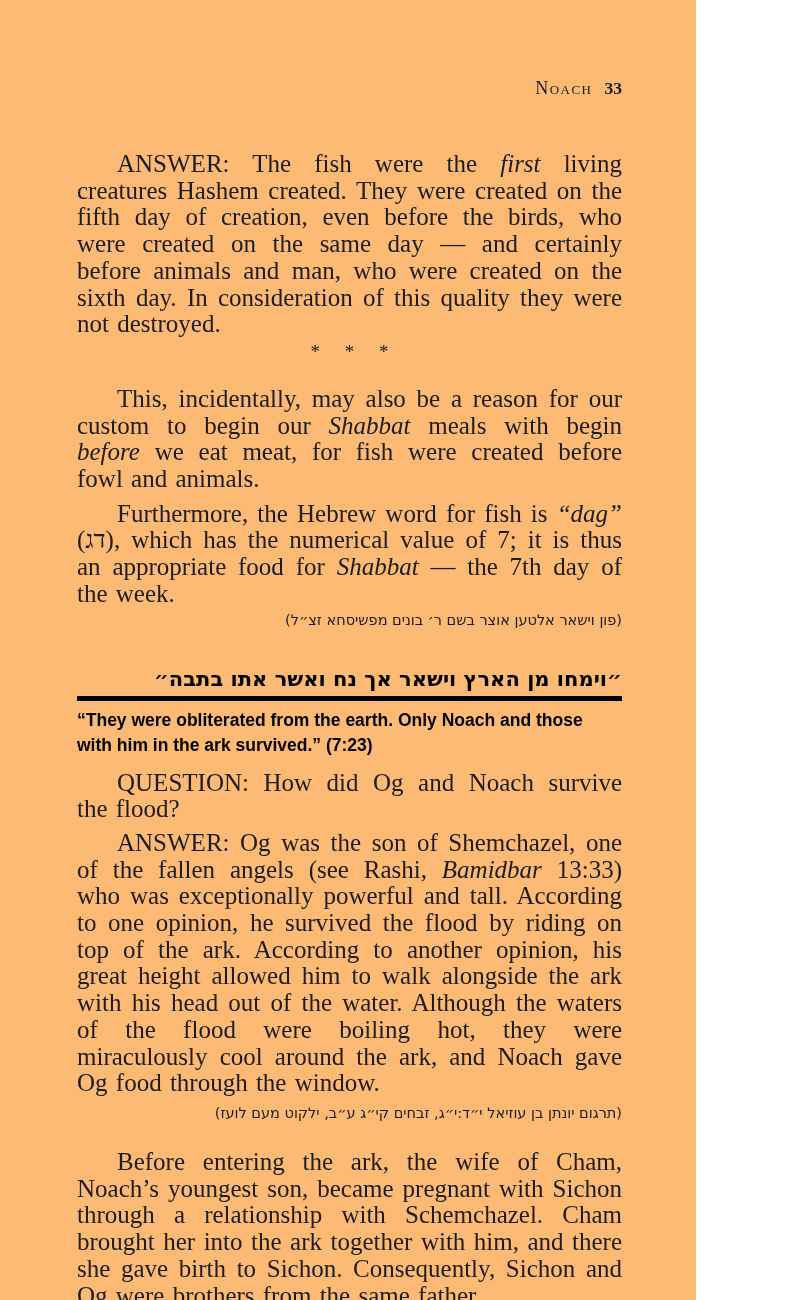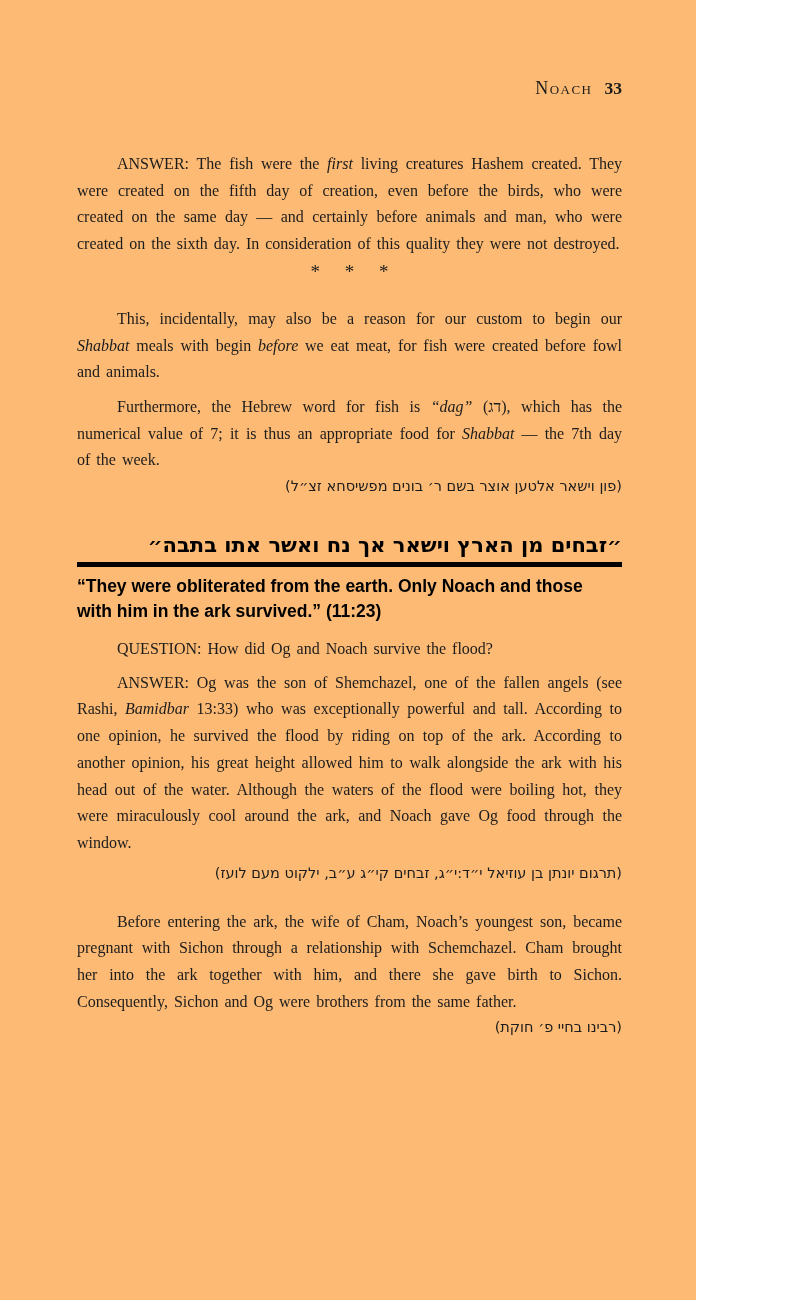--- a/index.html
+++ b/index.html
@@ -25,21 +25,21 @@
     letter-spacing:1.5px;
     font-size:18px;
   }
   .running-head .pagenum {
     margin-left:12px;
     font-size:17.5px;
     font-weight:600;
   }
 
   p.body {
-    font-size:16px;
+    font-size:25px;
     line-height:26.7px;
     text-align:justify;
     text-indent:40px;
     word-spacing:2px;
     color:#1c1c1c;
   }
 
   .mt-first   { margin-top:52px; }
   .mt-para    { margin-top:8px; }
 
@@ -108,25 +108,25 @@
   <p class="body mt-first"><span>ANSWER: The fish were the </span><i>first</i><span> living creatures Hashem created. They were created on the fifth day of creation, even before the birds, who were created on the same day — and certainly before animals and man, who were created on the sixth day. In consideration of this quality they were not destroyed.</span></p>
 
   <div class="stars">* * *</div>
 
   <p class="body"><span>This, incidentally, may also be a reason for our custom to begin our </span><i>Shabbat</i><span> meals with begin </span><i>before</i><span> we eat meat, for fish were created before fowl and animals.</span></p>
 
   <p class="body mt-para"><span>Furthermore, the Hebrew word for fish is </span><i>“dag”</i><span> (דג), which has the numerical value of 7; it is thus an appropriate food for </span><i>Shabbat</i><span> — the 7th day of the week.</span></p>
 
   <div class="citation mt-cite-tight" dir="rtl">(פון וישאר אלטען אוצר בשם ר׳ בונים מפשיסחא זצ״ל)</div>
 
-  <div class="hebrew-heading" dir="rtl">״זבחים מן הארץ וישאר אך נח ואשר אתו בתבה״</div>
+  <div class="hebrew-heading" dir="rtl">״וימחו מן הארץ וישאר אך נח ואשר אתו בתבה״</div>
 
   <div class="heading-rule"></div>
 
-  <div class="verse-quote">“They were obliterated from the earth. Only Noach and those with him in the ark survived.” (11:23)</div>
+  <div class="verse-quote">“They were obliterated from the earth. Only Noach and those with him in the ark survived.” (7:23)</div>
 
   <p class="body mt-question">QUESTION: How did Og and Noach survive the flood?</p>
 
   <p class="body mt-answer"><span>ANSWER: Og was the son of Shemchazel, one of the fallen angels (see Rashi, </span><i>Bamidbar</i><span> 13:33) who was exceptionally powerful and tall. According to one opinion, he survived the flood by riding on top of the ark. According to another opinion, his great height allowed him to walk alongside the ark with his head out of the water. Although the waters of the flood were boiling hot, they were miraculously cool around the ark, and Noach gave Og food through the window.</span></p>
 
   <div class="citation mt-cite" dir="rtl">(תרגום יונתן בן עוזיאל י״ד:י״ג, זבחים קי״ג ע״ב, ילקוט מעם לועז)</div>
 
   <p class="body mt-closing"><span>Before entering the ark, the wife of Cham, Noach’s youngest son, became pregnant with Sichon through a relationship with Schemchazel. Cham brought her into the ark together with him, and there she gave birth to Sichon. Consequently, Sichon and Og were brothers from the same father.</span></p>
 
   <div class="citation mt-cite-tight" dir="rtl">(רבינו בחיי פ׳ חוקת)</div>

